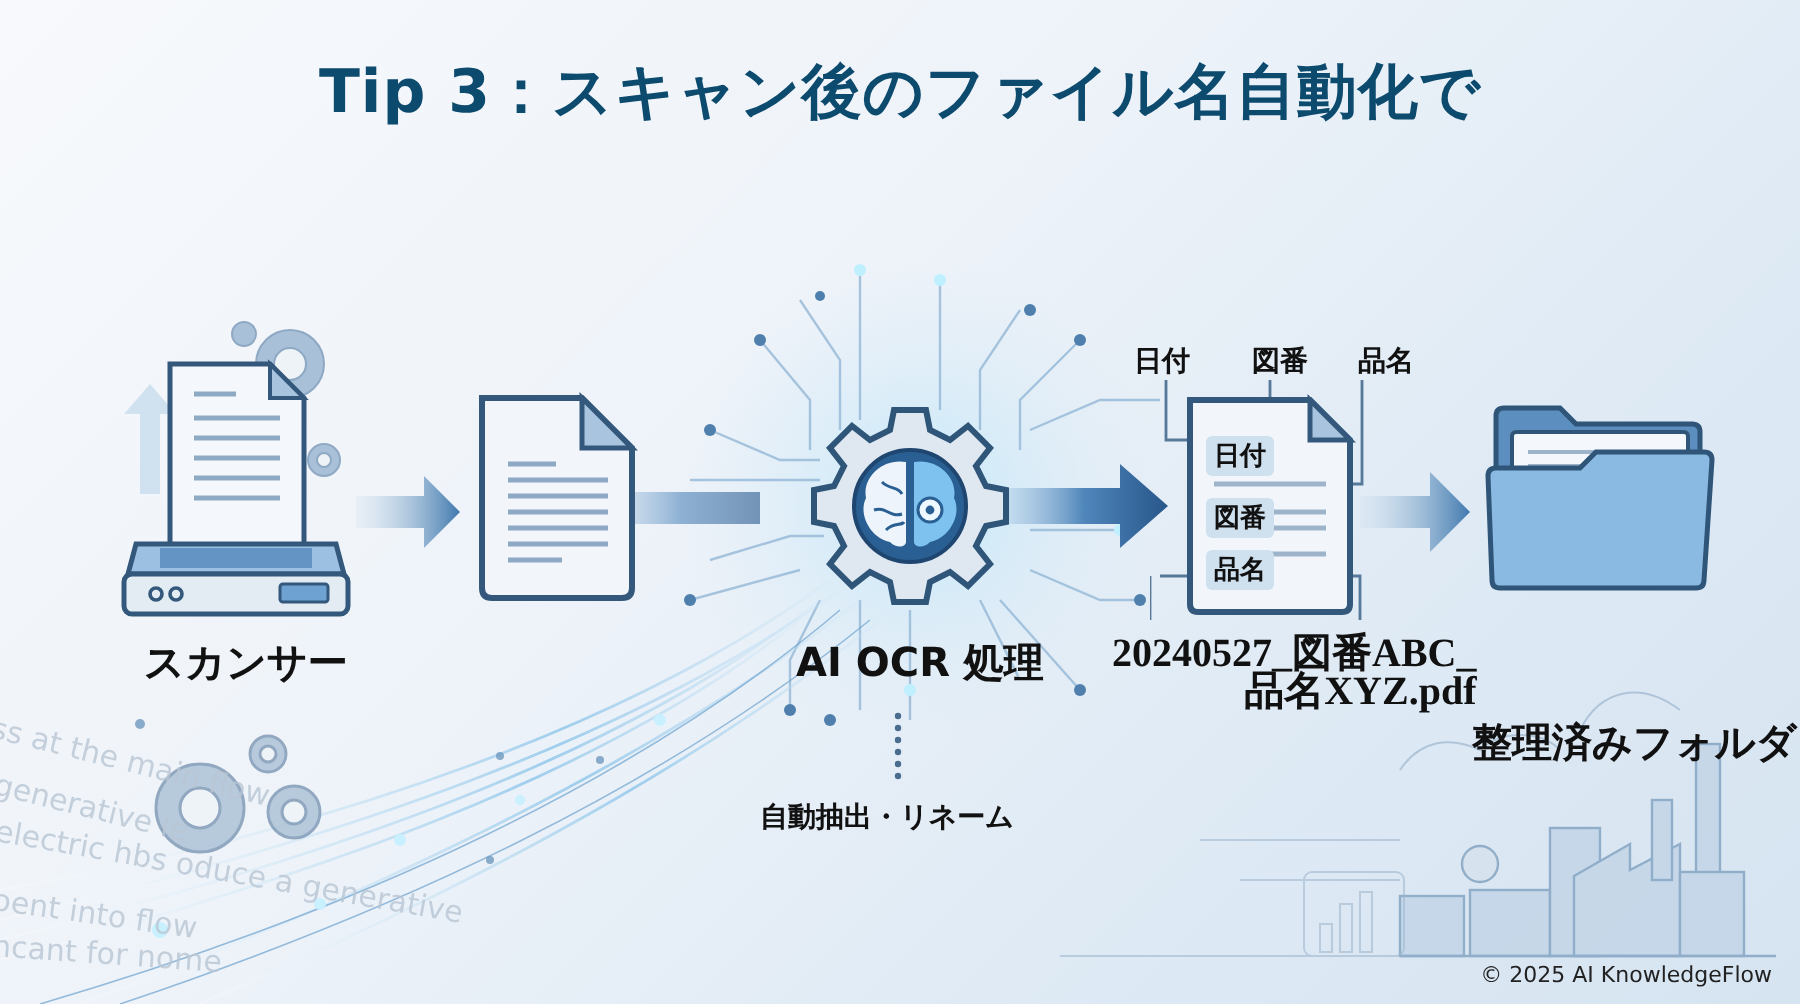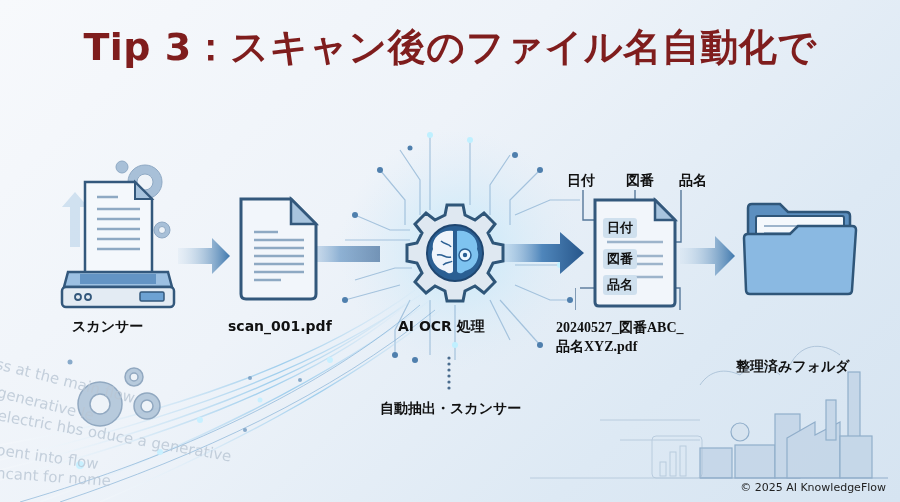--- a/index.html
+++ b/index.html
@@ -6,27 +6,27 @@
   html, body { width: 900px; height: 502px; overflow: hidden; }
   body {
     font-family: "DejaVu Sans", "Liberation Sans", sans-serif;
     background: linear-gradient(135deg, #f7f9fc 0%, #eef3f9 40%, #dde9f4 75%, #d6e4f1 100%);
     position: relative;
     color: #111;
   }
   .canvas { position: absolute; inset: 0; }
   .title {
     position: absolute; left: 0; right: 0; top: 28px;
-    text-align: center; font-weight: bold; font-size: 38px; line-height: 38px;
-    color: #7f1d1d; letter-spacing: 0.5px;
+    text-align: center; font-weight: bold; font-size: 30px; line-height: 38px;
+    color: #0c4a6e; letter-spacing: 0.5px;
   }
   .title div { white-space: nowrap; }
   .label {
-    position: absolute; font-weight: bold; font-size: 14px; color: #111;
-    text-align: left; white-space: nowrap;
+    position: absolute; font-weight: bold; font-size: 20px; color: #111;
+    text-align: right; white-space: nowrap;
   }
   .small-label { position: absolute; font-weight: bold; font-size: 14px; color: #111; white-space: nowrap; }
   .tag {
     position: absolute; font-weight: bold; font-size: 13px; color: #111;
     background: #cfe0ee; border-radius: 3px; padding: 1px 4px;
   }
   .bg-text {
     position: absolute; font-size: 15px; color: #b9c6d4; white-space: nowrap;
     font-family: "DejaVu Sans", sans-serif; opacity: 0.8;
   }
@@ -223,41 +223,40 @@
     <g stroke="#8ea9c3" stroke-width="2.5">
       <line x1="18" y1="38" x2="42" y2="38"></line>
         <line x1="18" y1="46" x2="68" y2="46"></line>
       <line x1="18" y1="54" x2="68" y2="54"></line>
         <line x1="18" y1="62" x2="68" y2="62"></line>
       <line x1="18" y1="70" x2="68" y2="70"></line>
         <line x1="18" y1="78" x2="68" y2="78"></line>
       <line x1="18" y1="86" x2="45" y2="86"></line>
     </g>
   </svg>
-  <div class="label" style="left:228px;top:318px;">scan_001.pdf</div>
 
   <svg width="110" height="110" viewBox="0 0 110 110" style="left:400px;top:198px;">
     <g transform="translate(55 55)">
       <g fill="#dfe8f1" stroke="#2f5679" stroke-width="3">
         <path d="M-8 -48 L8 -48 L10 -38 L20 -33 L29 -40 L40 -29 L33 -20 L38 -10 L48 -8 L48 8 L38 10 L33 20 L40 29 L29 40 L20 33 L10 38 L8 48 L-8 48 L-10 38 L-20 33 L-29 40 L-40 29 L-33 20 L-38 10 L-48 8 L-48 -8 L-38 -10 L-33 -20 L-40 -29 L-29 -40 L-20 -33 L-10 -38 Z"></path>
       </g>
       <circle r="28" fill="#2a5f93" stroke="#1f4670" stroke-width="2"></circle>
       <path d="M-2 -22 C-14 -24 -24 -14 -22 -4 C-26 4 -20 16 -10 18 C-6 22 -2 20 -2 18 Z" fill="#eef4fb"></path>
       <path d="M2 -22 C14 -24 24 -14 22 -4 C26 4 20 16 10 18 C6 22 2 20 2 18 Z" fill="#7ec3f0"></path>
       <g stroke="#2a5f93" stroke-width="1.5" fill="none">
         <path d="M-14 -12 C-10 -8 -6 -10 -4 -6"></path>
           <path d="M-18 2 C-12 0 -10 6 -4 4"></path>
         <path d="M-12 12 C-8 8 -4 10 -3 8"></path>
       </g>
       <circle cx="10" cy="2" r="6" fill="#eef8ff" stroke="#2a5f93" stroke-width="1.5"></circle>
       <circle cx="10" cy="2" r="2.2" fill="#2a5f93"></circle>
     </g>
   </svg>
   <div class="label" style="left:398px;top:318px;">AI OCR 処理</div>
-  <div class="small-label" style="left:380px;top:400px;">自動抽出・スカンサー</div>
+  <div class="small-label" style="left:380px;top:400px;">自動抽出・リネーム</div>
 
   <svg width="140" height="130" viewBox="0 0 140 130" style="left:575px;top:180px;">
     <g stroke="#56789a" stroke-width="1.4" fill="none">
       <path d="M8 10 L8 40 L25 40"></path>
       <path d="M60 10 L60 38"></path>
       <path d="M106 10 L106 62 L80 62"></path>
       <path d="M0 108 L0 130"></path>
       <path d="M5 108 L28 108"></path>
       <path d="M75 108 L105 108 L105 130"></path>
     </g>

